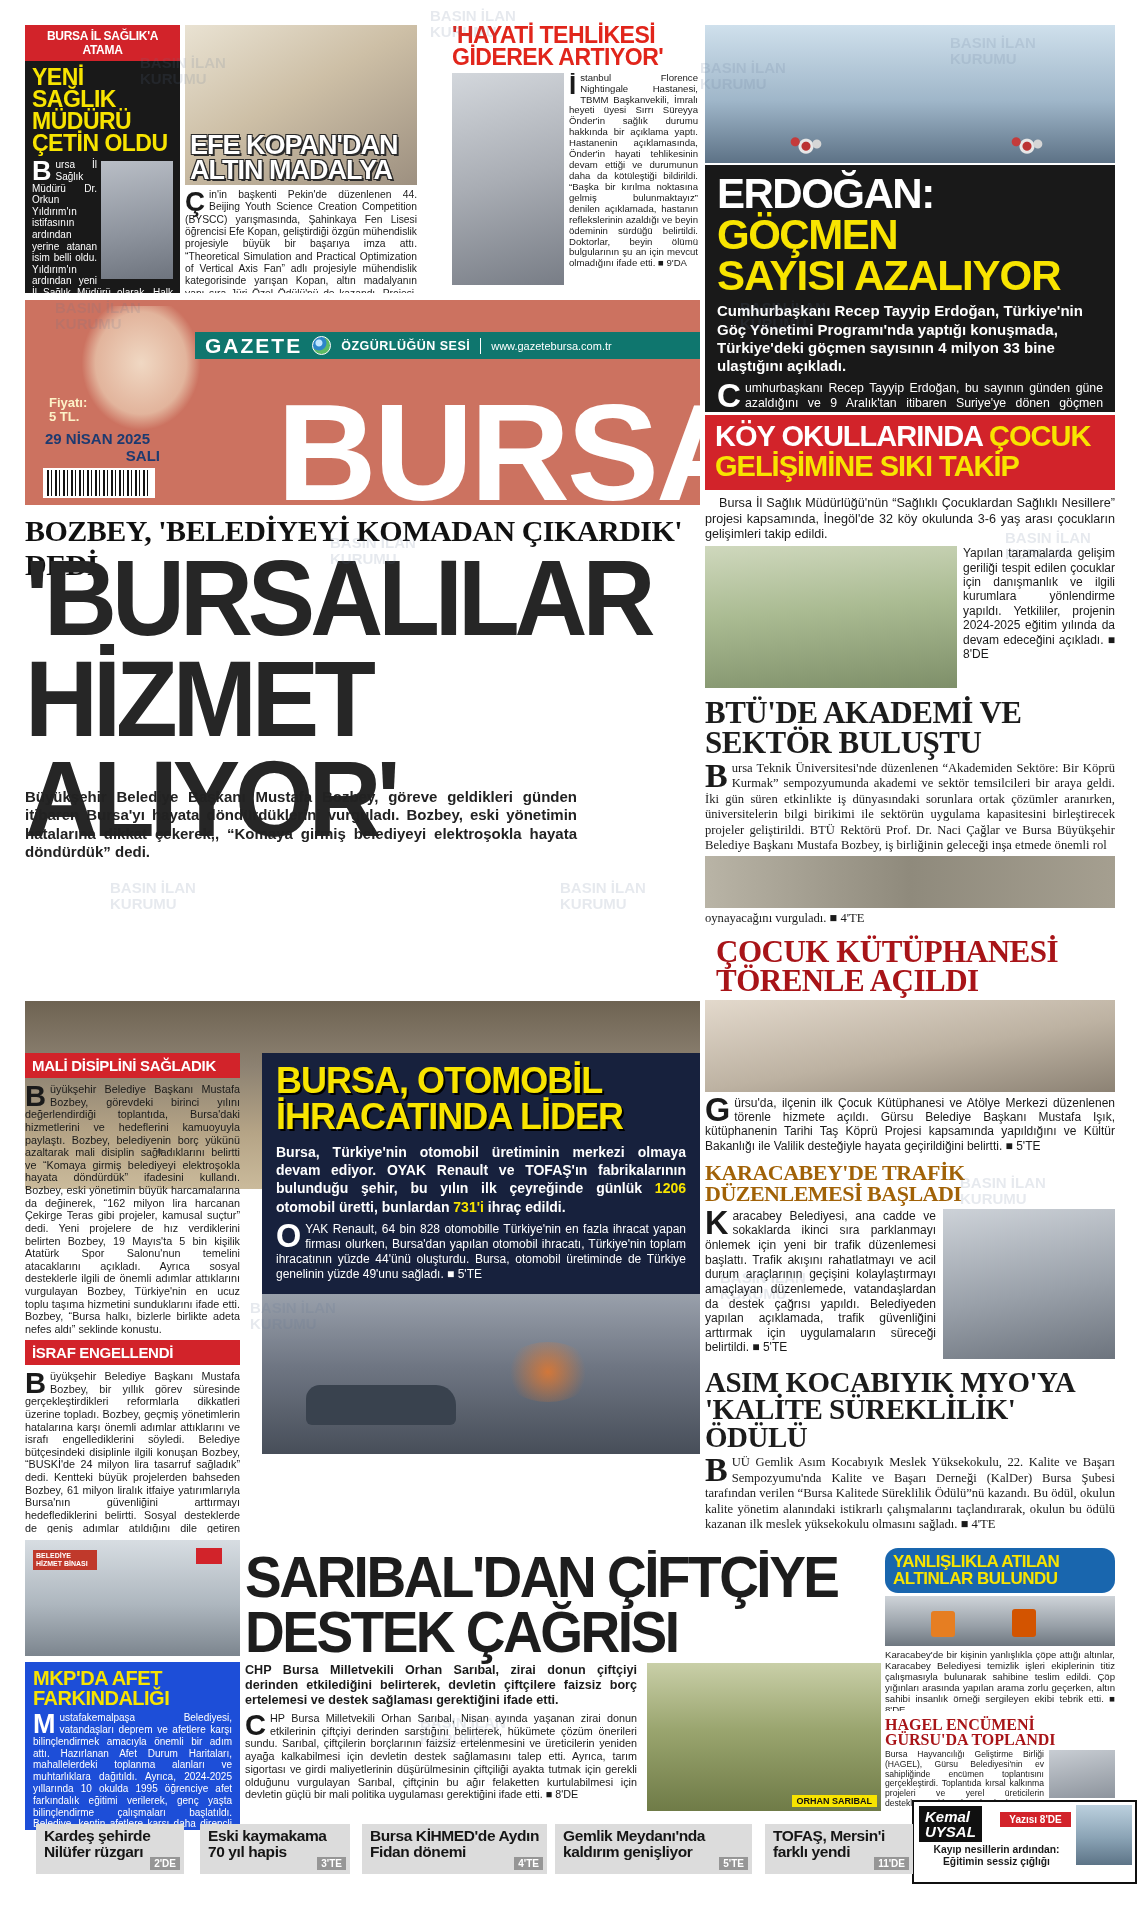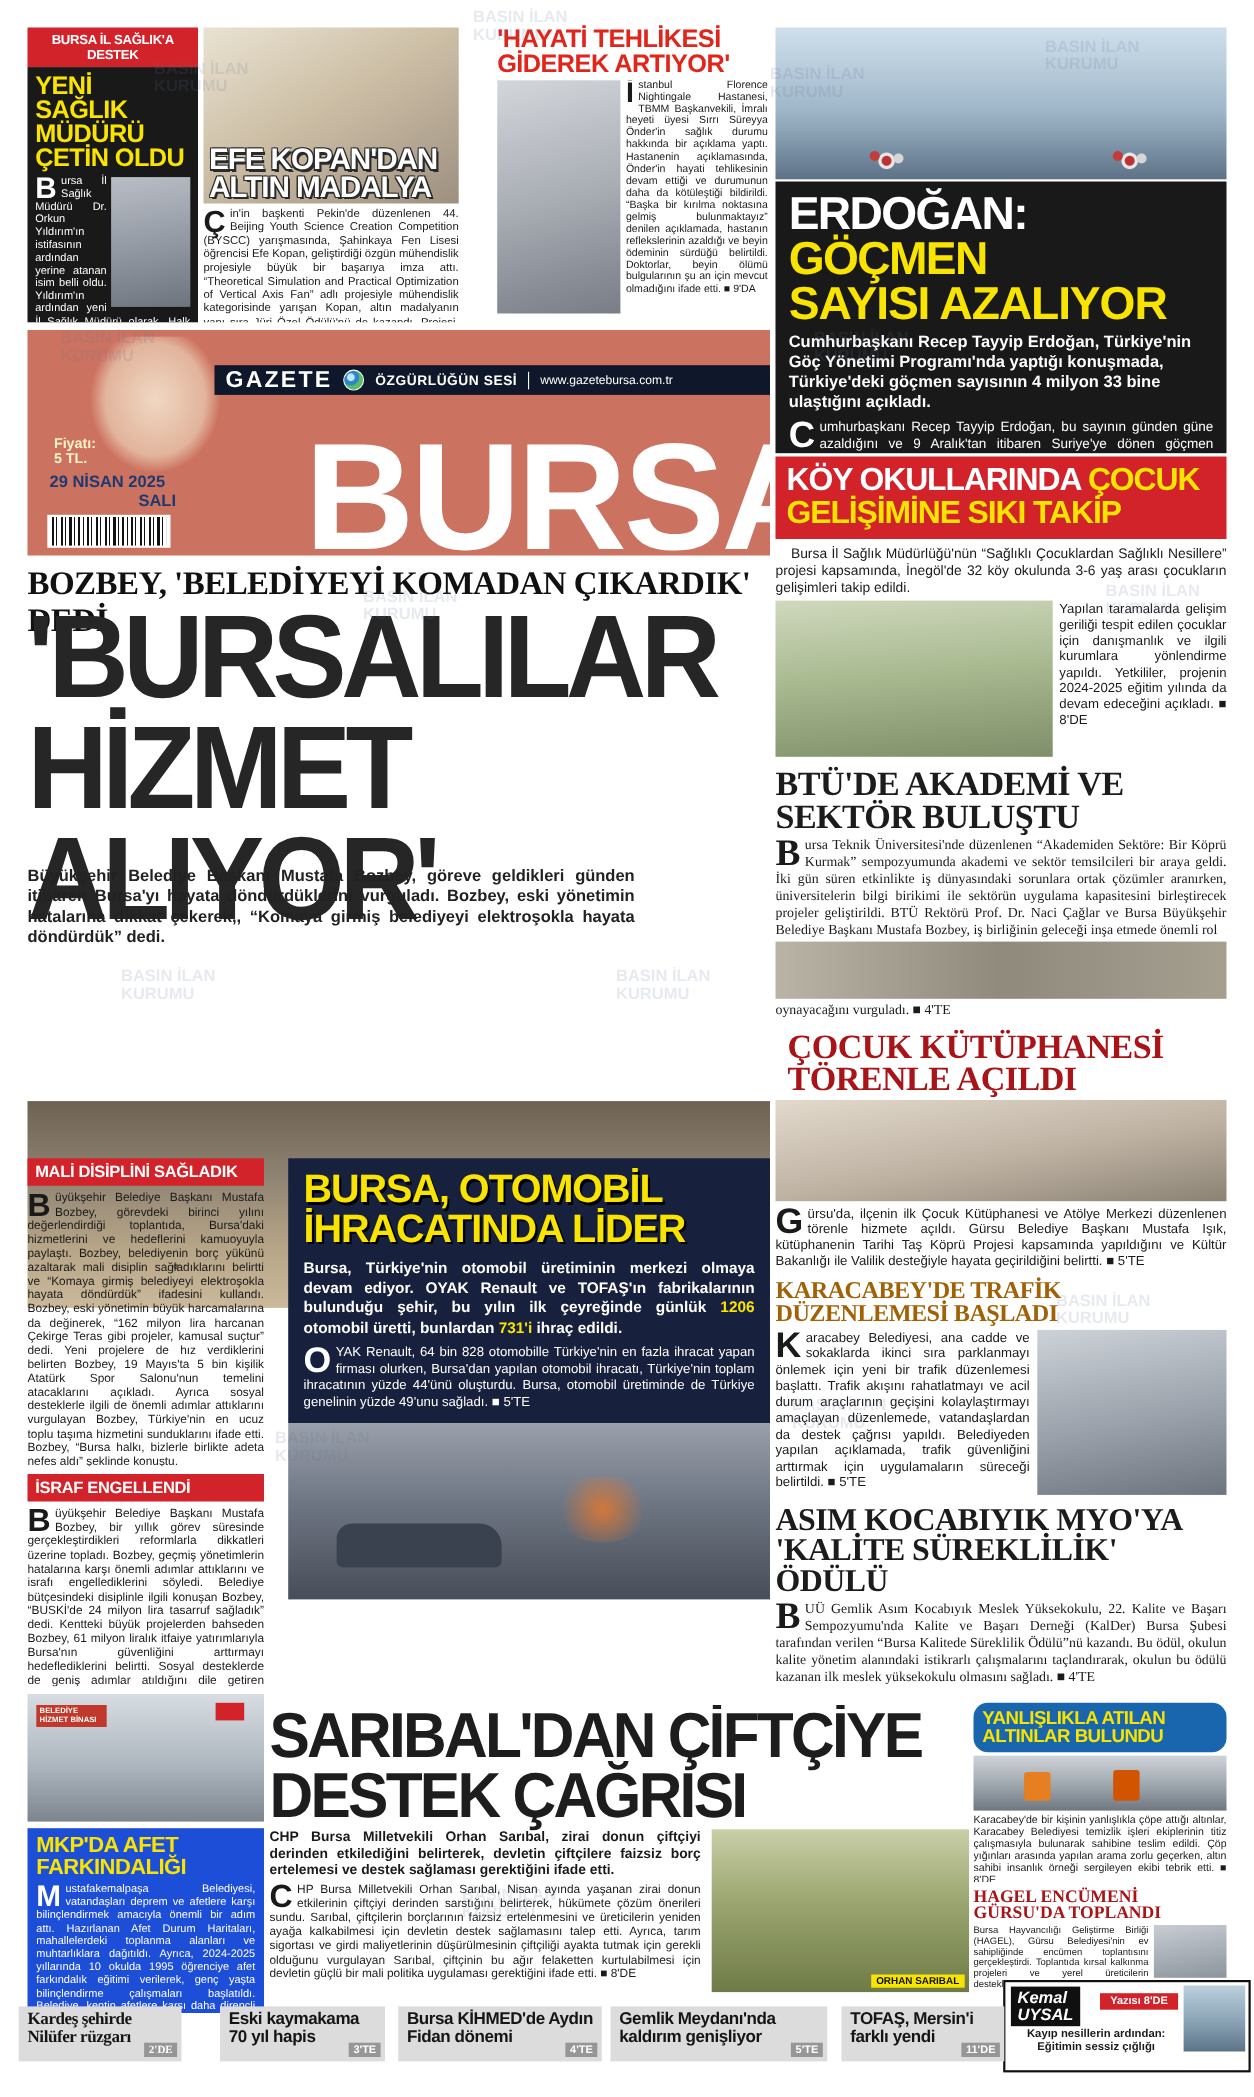--- a/index.html
+++ b/index.html
@@ -39,21 +39,21 @@
   #art-erdogan .l1 .w{color:#fff;}
   #art-erdogan .l1 .y,#art-erdogan .l2{color:#f8e400;}
   #art-erdogan .l2{font-size:42px;font-weight:800;letter-spacing:-1px;line-height:.98;}
   #art-erdogan .deck{font-size:15px;font-weight:700;line-height:1.22;margin:6px 0 5px 0;}
   #art-erdogan p{margin:0;font-size:12.3px;line-height:1.25;}
 
   
   #masthead{left:25px;top:300px;width:675px;height:205px;background:#cc7260;overflow:hidden;}
   #masthead .head{position:absolute;left:38px;top:6px;width:150px;height:150px;
      background:radial-gradient(ellipse 55% 62% at 52% 38%,#f0d8c3 0%,#e2b49c 55%,rgba(226,180,156,0) 72%);}
-  #masthead .blue{position:absolute;left:170px;right:0;top:32px;height:27px;background:#0f172a;display:flex;align-items:center;gap:10px;padding:0 10px;box-sizing:border-box;}
+  #masthead .blue{position:absolute;left:170px;right:0;top:32px;height:27px;background:#0f766e;display:flex;align-items:center;gap:10px;padding:0 10px;box-sizing:border-box;}
   #masthead .gaz{color:#fff;font-weight:800;font-size:21px;letter-spacing:2px;}
   #masthead .globe{width:17px;height:17px;border-radius:50%;flex:none;
      background:radial-gradient(circle at 35% 35%,#bfe6ff 0 3px,#2e86c8 4px 7px,#5dbb63 8px 100%);border:1px solid #fff;}
   #masthead .slogan{color:#fff;font-weight:800;font-size:12.5px;letter-spacing:.5px;}
   #masthead .vdiv{width:1px;height:16px;background:#fff;}
   #masthead .site{color:#fff;font-size:11px;}
   #masthead .title{position:absolute;left:252px;bottom:-16px;margin:0;font-size:138px;font-weight:800;color:#fff;letter-spacing:-3px;line-height:1;}
   #masthead .price{position:absolute;left:24px;top:96px;color:#fdf3c8;font-weight:800;font-size:13px;line-height:1.1;}
   #masthead .date{position:absolute;left:20px;top:130px;color:#1d3a70;font-weight:800;font-size:15px;line-height:1.15;width:115px;}
   #masthead .day{text-align:right;}
@@ -145,31 +145,31 @@
   #columnist{left:912px;top:1800px;width:225px;height:84px;border:2px solid #101010;background:#fff;box-sizing:border-box;}
   #columnist .name{position:absolute;left:5px;top:4px;background:#101010;color:#fff;font-weight:800;font-style:italic;font-size:15px;line-height:1.0;padding:3px 6px;}
   #columnist .ribbon{position:absolute;left:86px;top:10px;right:64px;background:#d2232a;color:#fff;font-size:10px;font-weight:800;text-align:center;padding:2px 0;}
   #columnist .face{position:absolute;right:3px;top:3px;width:56px;height:60px;background:linear-gradient(180deg,#bcd0de 0%,#8aa3b5 55%,#5d7487 100%);}
   #columnist .ctitle{position:absolute;left:6px;right:62px;top:42px;font-size:10.3px;font-weight:800;text-align:center;line-height:1.12;}
 
   
   .foot{position:absolute;top:1824px;height:50px;background:#dcdcdc;box-sizing:border-box;padding:4px 8px;}
   .foot .t{font-size:15.5px;font-weight:800;line-height:1.04;letter-spacing:-.4px;color:#151515;}
   .foot .pg{position:absolute;right:4px;bottom:4px;background:#969696;color:#fff;font-size:10px;font-weight:800;padding:1px 4px;}
-  #foot-0{left:17px;width:148px;font-family:Liberation Serif, serif;}
+  #foot-0{left:36px;width:148px;}
   #foot-1{left:200px;width:150px;}
   #foot-2{left:362px;width:185px;}
   #foot-3{left:555px;width:197px;}
   #foot-4{left:765px;width:148px;}
 </style>
 </head>
 <body>
 
 <div class="abs" id="art-cetin">
-  <div class="kicker">BURSA İL SAĞLIK'A DESTEK</div>
+  <div class="kicker">BURSA İL SAĞLIK'A ATAMA</div>
   <div class="box">
     <h1>YENİ SAĞLIK MÜDÜRÜ ÇETİN OLDU</h1>
     <span class="inphoto"></span>
     <p class="dc jtext">Bursa İl Sağlık Müdürü Dr. Orkun Yıldırım'ın istifasının ardından yerine atanan isim belli oldu. Yıldırım'ın ardından yeni İl Sağlık Müdürü olarak, Halk Sağlığı Hizmetleri Başkanı Uzm. Dr. Mustafa Çetin atandı. Mart ayında Yıldırım'ın istifasının ardından görevi vekâleten yürüten Çetin, Çekirdek Kaynak Yönetim Sistemi (ÇKYS) üzerinden yapılan atama ile resmi olarak müdürlük görevine başladı.</p>
   </div>
 </div>
 
 <div class="abs" id="art-efe">
   <div class="photo">
     <h1>

